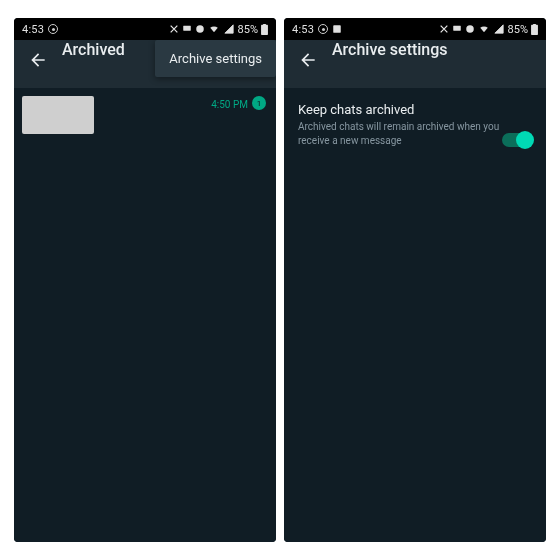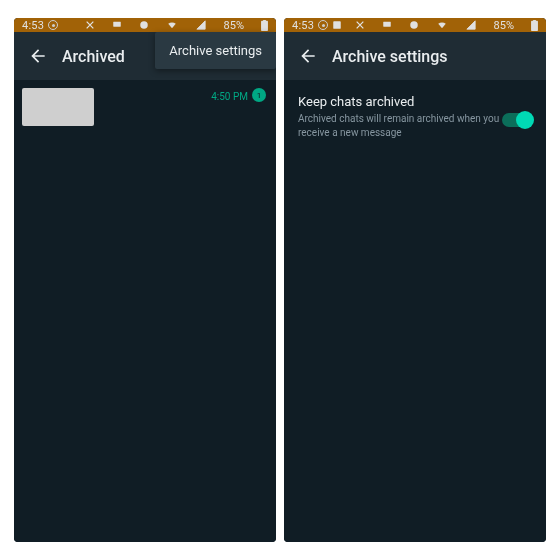--- a/index.html
+++ b/index.html
@@ -12,42 +12,42 @@
   .phone {
     flex: 1 1 0;
     background: #101d25;
     border-radius: 4px;
     overflow: hidden;
     display: flex; flex-direction: column;
     color: #e9edef;
   }
 
   .status-bar {
-    height: 14px;
+    height: 22px;
     display: flex; align-items: center;
     padding: 0 8px;
     font-size: 11px;
-    background: #a16207;
+    background: #000000;
     color: #e0e0e0;
     gap: 4px;
   }
   .status-bar .left { display: flex; align-items: center; gap: 4px; }
   .status-bar .spacer { flex: 1; }
-  .status-bar .right { display: flex; align-items: center; gap: 17px; }
+  .status-bar .right { display: flex; align-items: center; gap: 3px; }
   .status-bar svg { display: block; }
   .clock { font-weight: 400; letter-spacing: .2px; }
   .rec-dot {
     width: 10px; height: 10px; border: 1px solid #ccc; border-radius: 50%;
     display: flex; align-items: center; justify-content: center;
   }
   .rec-dot::after { content: ""; width: 3px; height: 3px; border-radius: 50%; background: #ccc; }
 
   .app-bar {
     height: 48px;
-    display: flex; align-items: center;
+    display: flex; 
     padding: 0 4px;
     background: #1f2c34;
     position: relative;
   }
   .app-bar .back {
     width: 40px; height: 40px;
     display: flex; align-items: center; justify-content: center;
     color: #e9edef;
   }
   .app-bar .title {
@@ -82,21 +82,21 @@
   }
   .chat-time { font-size: 10px; color: #00a884; }
   .badge {
     width: 14px; height: 14px; border-radius: 50%;
     background: #00a884;
     font-size: 8px; color: #0b141a;
     display: flex; align-items: center; justify-content: center;
   }
 
   .setting-row {
-    display: flex; align-items: center;
+    display: flex; align-items: flex-end;
     padding: 14px 14px 14px 14px;
   }
   .setting-text { flex: 1; }
   .setting-title { font-size: 13px; color: #e9edef; margin-bottom: 3px; }
   .setting-desc { font-size: 10px; color: #8696a0; line-height: 1.35; }
   .switch {
     width: 30px; height: 14px; border-radius: 8px;
     background: #0b6e5a; position: relative; flex-shrink: 0;
     margin-top: 6px;
   }

